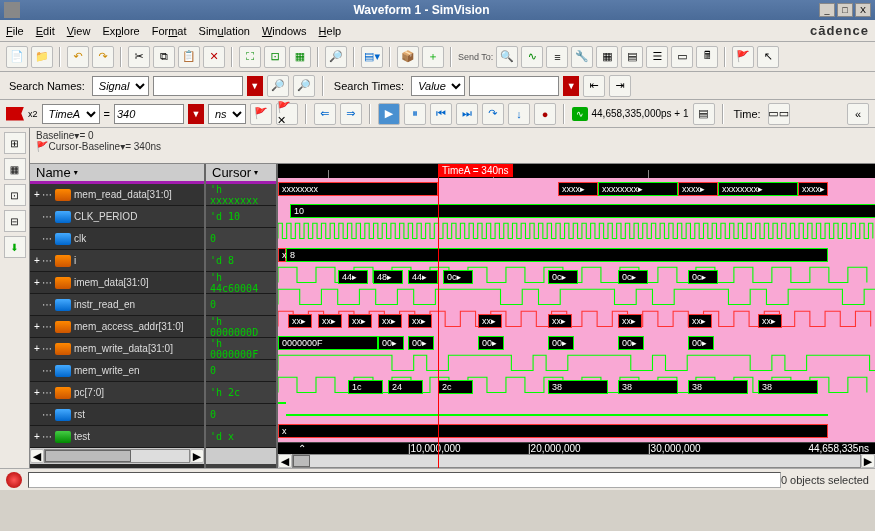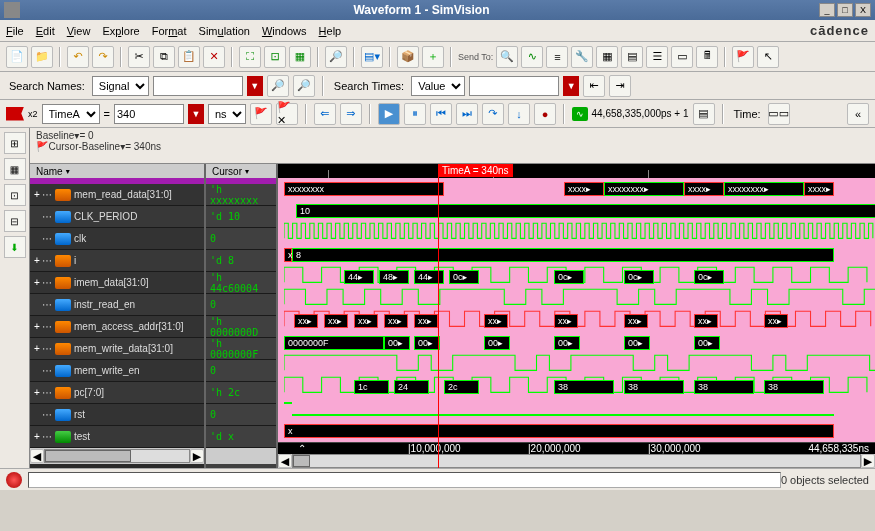--- a/index.html
+++ b/index.html
@@ -12,50 +12,50 @@
 .win-btn { width: 16px; height: 14px; background: #d4d0c8; border: 1px solid #888; font-size: 9px; display: flex; align-items: center; justify-content: center; cursor: pointer; color: #000; }
 .menu-bar { height: 22px; background: #ede9e3; display: flex; align-items: center; padding: 0 6px; border-bottom: 1px solid #aaa; }
 .menu-bar .menu-item { margin-right: 12px; cursor: pointer; }
 .menu-item u { text-decoration: underline; }
 .cadence { margin-left: auto; font-weight: bold; letter-spacing: 1px; color: #333; font-size: 13px; }
 .toolbar { height: 30px; background: #ede9e3; display: flex; align-items: center; padding: 2px 6px; gap: 3px; border-bottom: 1px solid #aaa; }
 .tb-btn { width: 22px; height: 22px; border: 1px solid #bbb; background: #f5f5f0; display: flex; align-items: center; justify-content: center; cursor: pointer; font-size: 11px; border-radius: 2px; }
 .sep { width: 2px; height: 20px; border-left: 1px solid #aaa; border-right: 1px solid #fff; margin: 0 3px; }
 .tb-label { font-size: 11px; margin: 0 3px; }
 .search-bar { height: 28px; background: #ede9e3; display: flex; align-items: center; padding: 2px 6px; gap: 4px; border-bottom: 1px solid #aaa; }
-.combo { height: 20px; border: 1px solid #888; background: #fff; font-size: 11px; padding: 0 2px; }
+.combo { height: 20px; border: 1px solid #888; background: #fff; font-size: 11px; padding: 0 2px; font-style: italic; }
 .red-btn { width: 16px; height: 20px; background: #b00; color: #fff; display: flex; align-items: center; justify-content: center; font-size: 9px; }
 .time-bar { height: 28px; background: #ede9e3; display: flex; align-items: center; padding: 2px 6px; gap: 4px; border-bottom: 1px solid #aaa; }
 .flag-icon { width: 18px; height: 14px; background: #c00; clip-path: polygon(0 0, 100% 0, 85% 50%, 100% 100%, 0 100%); }
 .content { display: flex; height: 340px; background: #000; }
 .left-toolbar { width: 30px; background: #ede9e3; border-right: 1px solid #888; display: flex; flex-direction: column; align-items: center; padding-top: 4px; gap: 4px; }
 .lt-btn { width: 22px; height: 22px; border: 1px solid #bbb; background: #f5f5f0; cursor: pointer; display: flex; align-items: center; justify-content: center; font-size: 10px; }
 .baseline-area { height: 36px; background: #ede9e3; border-bottom: 1px solid #888; padding: 2px 6px; font-size: 10px; color: #333; }
 .panels { flex: 1; display: flex; flex-direction: column; }
 .signal-area { flex: 1; display: flex; min-height: 0; }
 .name-panel { width: 176px; background: #2a2a2a; display: flex; flex-direction: column; border-right: 2px solid #666; }
 .cursor-panel { width: 72px; background: #404040; display: flex; flex-direction: column; border-right: 2px solid #666; }
 .wave-panel { flex: 1; background: #f9a8d4; display: flex; flex-direction: column; overflow: hidden; position: relative; }
-.panel-header { height: 20px; background: #ccc; color: #000; font-size: 10px; display: flex; align-items: center; padding: 0 6px; border-bottom: 6px solid #a21caf; cursor: pointer; }
+.panel-header { height: 20px; background: #ccc; color: #000; font-size: 13px; display: flex; align-items: center; padding: 0 6px; border-bottom: 3px solid #a21caf; cursor: pointer; }
 .panel-header::after { content: "▾"; margin-left: 3px; font-size: 8px; }
 .signal-row { height: 22px; display: flex; align-items: center; padding: 0 2px; color: #ddd; font-size: 10px; border-bottom: 1px solid #1a1a1a; }
 .name-panel .signal-row { background: #383838; }
 .name-panel .signal-row:nth-child(odd) { background: #333; }
 .expand { width: 10px; text-align: center; cursor: pointer; color: #fff; }
 .sig-icon { width: 16px; height: 12px; margin: 0 3px; display: inline-flex; align-items: center; justify-content: center; font-size: 8px; }
 .sig-icon.bus { background: linear-gradient(#f80,#c50); border-radius: 2px; }
 .sig-icon.sig { background: linear-gradient(#4af,#06c); border-radius: 2px; }
 .sig-icon.grp { background: linear-gradient(#4c4,#080); border-radius: 2px; }
 .cursor-panel .signal-row { font-family: monospace; color: #0c0; padding-left: 4px; }
 .timeline-header { height: 36px; background: #000; position: relative; overflow: hidden; }
 .time-marker-flag { position: absolute; top: 0; left: 160px; background: #f00; color: #fff; font-size: 10px; padding: 1px 4px; z-index: 5; }
 .time-vline { position: absolute; top: 0; bottom: 0; left: 160px; width: 1px; background: #f00; z-index: 4; }
 .tick { position: absolute; border-left: 1px solid #888; height: 8px; bottom: 0; }
 .tick-label { position: absolute; bottom: 25px; font-size: 10px; color: #fff; }
-.wave-rows { position: relative; padding-left: 6px; }
+.wave-rows { position: relative; }
 .wave-row { height: 22px; position: relative; overflow: hidden; }
 .wave-bus { position: absolute; height: 14px; top: 4px; border: 1px solid #0f0; background: #000; color: #fff; font-size: 9px; display: flex; align-items: center; padding: 0 3px; }
 .wave-bus.red { border-color: #f33; }
 .hscroll { height: 16px; background: #ccc; display: flex; align-items: center; }
 .hscroll-track { flex: 1; height: 14px; background: #ddd; border: 1px solid #888; position: relative; }
 .hscroll-thumb { position: absolute; height: 12px; background: #bbb; border: 1px solid #666; }
 .bottom-ruler { height: 16px; background: #000; color: #fff; font-size: 10px; display: flex; align-items: center; position: relative; border-top: 1px solid #444; }
 .status-bar { height: 22px; background: #ede9e3; display: flex; align-items: center; padding: 0 6px; border-top: 1px solid #aaa; }
 .status-icon { width: 16px; height: 16px; border-radius: 8px; background: radial-gradient(#f55,#a00); margin-right: 6px; }
 .status-text { margin-left: auto; font-size: 11px; color: #333; }

